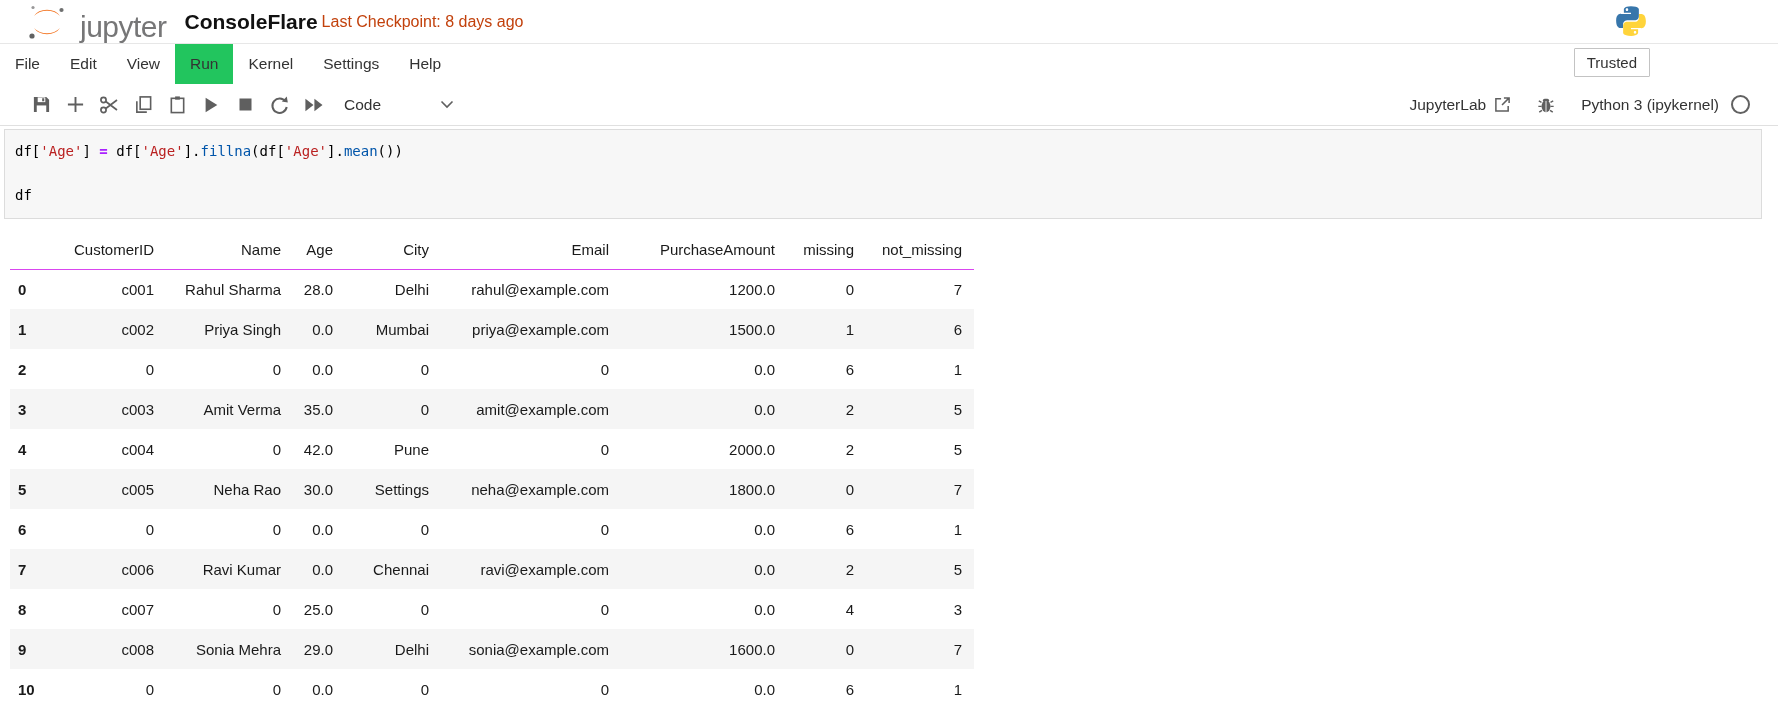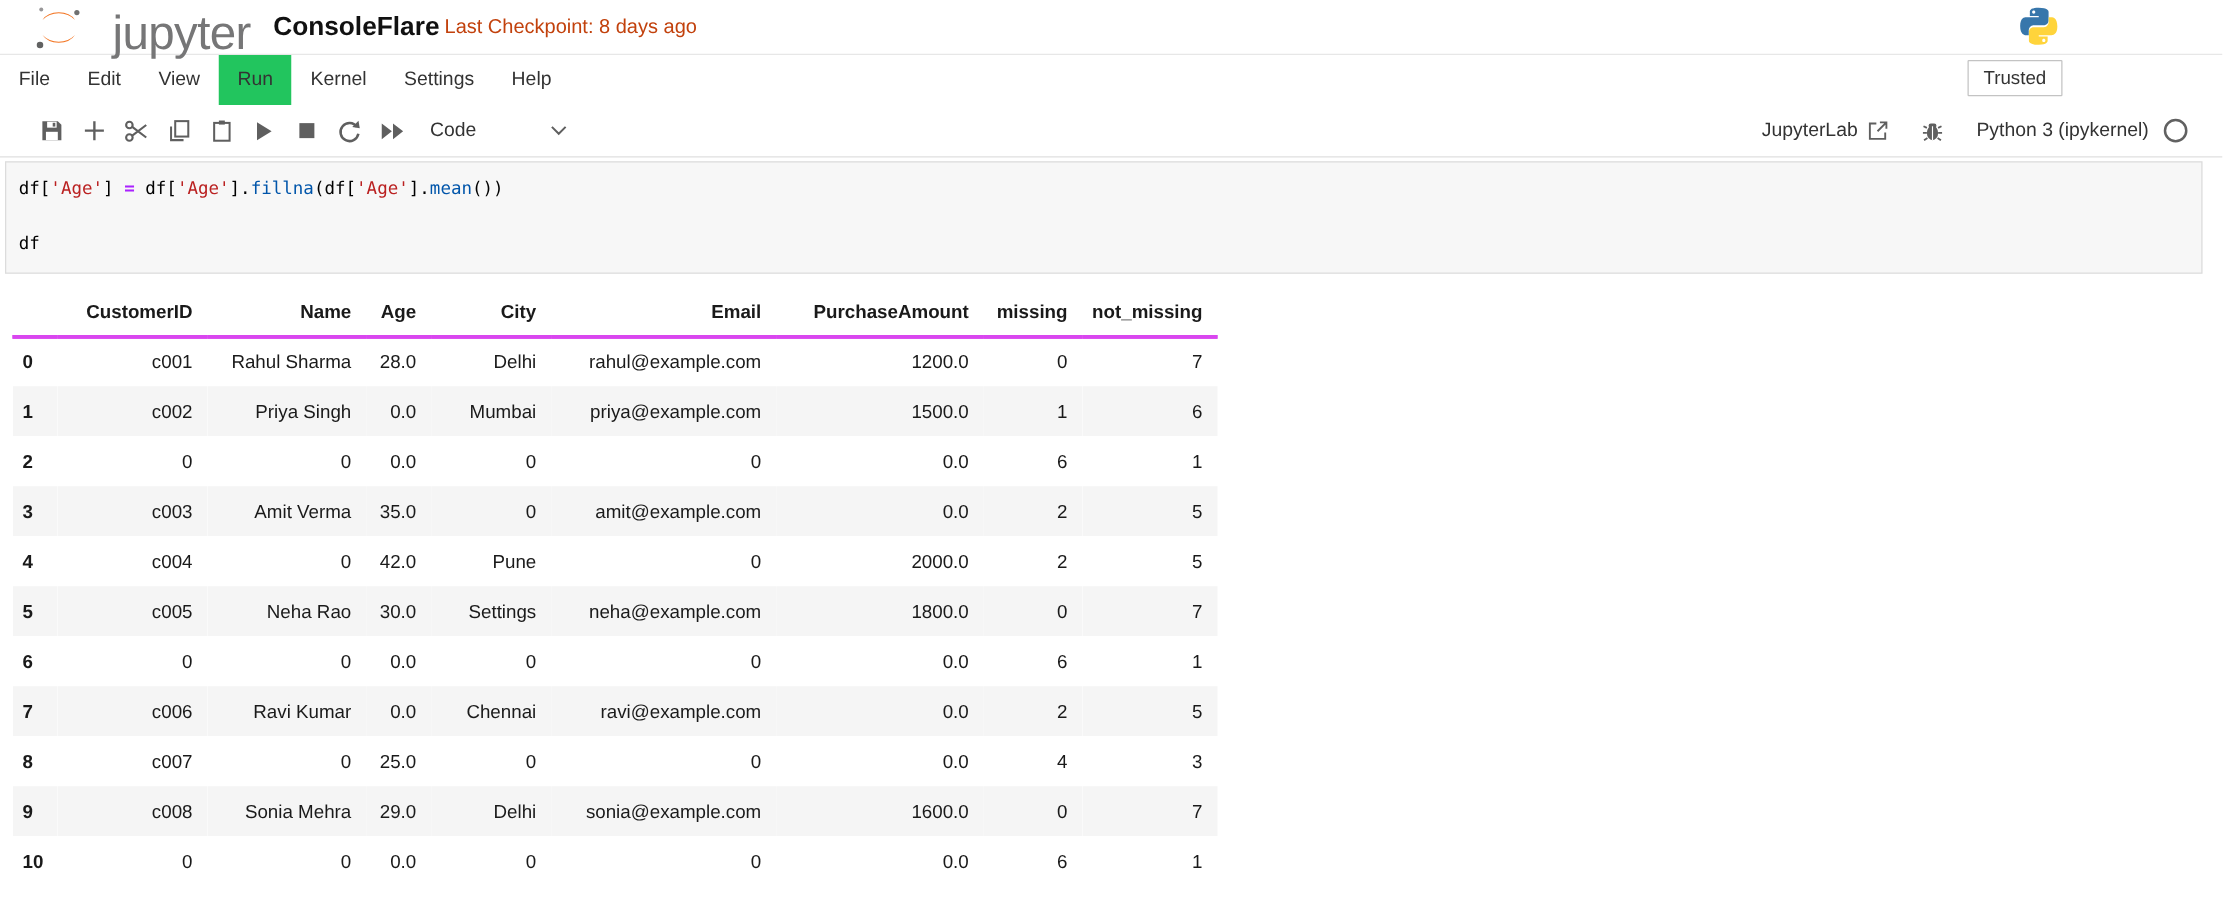--- a/index.html
+++ b/index.html
@@ -2,21 +2,21 @@
 <html><head>
 <meta charset="utf-8">
 <style>
   * { margin:0; padding:0; box-sizing:border-box; }
   html,body { width:1778px; height:727px; background:#fff; overflow:hidden;
               font-family:"Liberation Sans", sans-serif; color:#1a1a1a; }
 
   
   .topbar { height:44px; display:flex; align-items:center; border-bottom:1px solid #e7e7e7; position:relative; }
   .jlogo { display:flex; align-items:flex-end; margin-left:26px; cursor:pointer; }
-  .jlogo-text { font-size:38px; color:#767677; letter-spacing:-0.5px; line-height:30px; margin-left:22px; }
+  .jlogo-text { font-size:30px; color:#767677; letter-spacing:-0.5px; line-height:30px; margin-left:12px; }
   .nb-title { font-size:21px; font-weight:600; color:#111; margin-left:18px; }
   .checkpoint { font-size:16px; color:#c2410c; margin-left:4px; }
   .py-favicon { position:absolute; right:130px; top:4px; }
 
   
   .menubar { height:40px; display:flex; align-items:center; position:relative; }
   .menu-item { font-size:15.5px; color:#333; padding:0 15px; height:40px; display:flex; align-items:center; cursor:pointer; }
   .menu-item.active { background:#22c55e; }
   .trusted-btn { position:absolute; right:128px; top:4px; height:29px; padding:0 12px;
                  border:1px solid #c3c3c3; background:#fff; font-size:15px; color:#333;
@@ -42,21 +42,21 @@
           padding:10px 10px 12px 10px; cursor:text; }
   .codeline { font-family:"DejaVu Sans Mono","Liberation Mono",monospace; font-size:14px;
               line-height:22px; white-space:pre; color:#000; }
   .tok-op { font-weight:bold; }
 
   
   .output { padding:12px 0 0 10px; }
   table.dataframe { border-collapse:collapse; table-layout:fixed; width:964px; font-size:15px; }
   table.dataframe th, table.dataframe td { padding:0 12px 0 0; text-align:right; font-weight:normal;
       overflow:hidden; white-space:nowrap; }
-  table.dataframe thead th { font-weight:bold; height:38px; border-bottom:3px solid #d946ef; vertical-align:middle; }
+  table.dataframe thead th { font-weight:normal; height:38px; border-bottom:1px solid #d946ef; vertical-align:middle; }
   table.dataframe tbody tr { height:40px; }
   table.dataframe tbody tr:nth-child(even) { background:#f5f5f5; }
   table.dataframe th.idx { text-align:left; font-weight:bold; padding-left:8px; }
   .c0{width:36px}.c1{width:120px}.c2{width:127px}.c3{width:52px}.c4{width:96px}
   .c5{width:180px}.c6{width:166px}.c7{width:79px}.c8{width:108px}
 </style>
 </head>
 <body>
 
 <div class="topbar">

